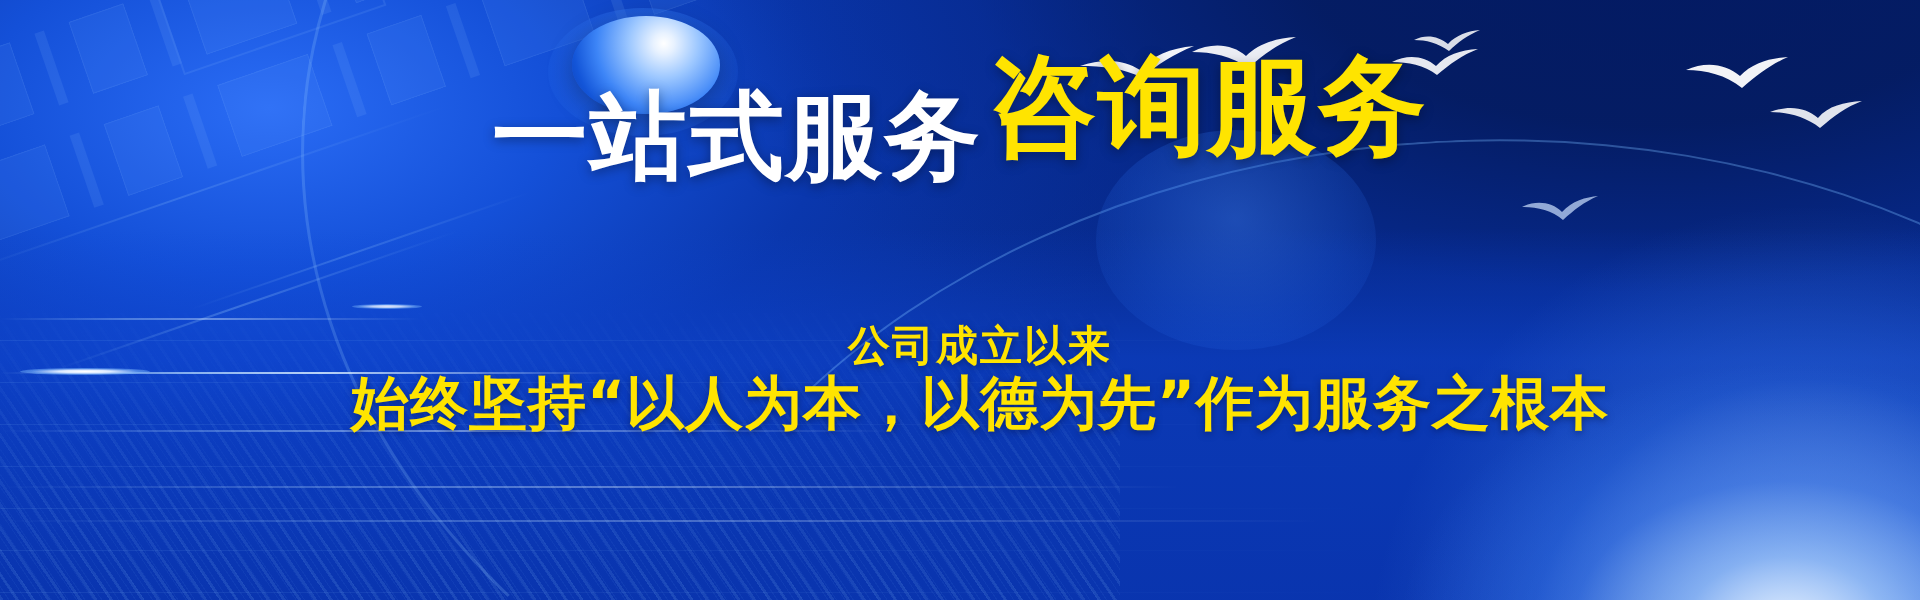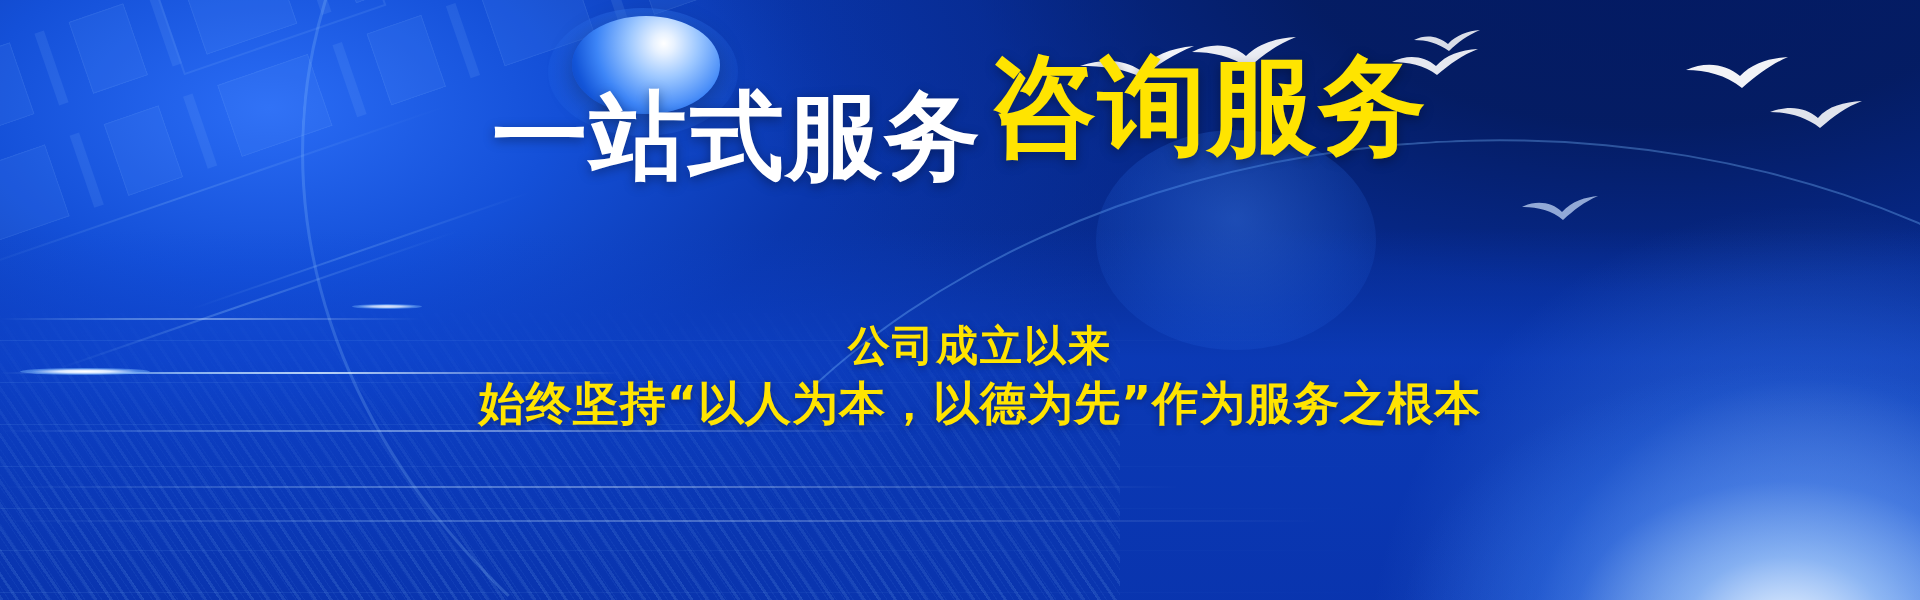--- a/index.html
+++ b/index.html
@@ -75,21 +75,21 @@
     font-family:"DejaVu Sans","Liberation Sans",sans-serif;}
   .hl-yellow{font-size:108px;font-weight:700;color:#ffe400;letter-spacing:2px;
     position:relative;top:-26px;margin-left:6px;
     text-shadow:0 3px 12px rgba(0,0,0,0.35);
     font-family:"DejaVu Sans","Liberation Sans",sans-serif;}
   .subs{position:absolute;left:0;right:0;top:318px;text-align:center;z-index:30;padding-left:40px;}
   .subline{color:#ffe400;font-weight:700;white-space:nowrap;
     text-shadow:0 2px 7px rgba(0,20,80,0.55);
     font-family:"DejaVu Sans","Liberation Sans",sans-serif;}
   .subline.s1{font-size:42px;line-height:56px;letter-spacing:2px;}
-  .subline.s2{font-size:46px;line-height:58px;letter-spacing:1px;}
+  .subline.s2{font-size:58px;line-height:58px;letter-spacing:1px;}
   .subline.s3{font-size:46px;line-height:58px;letter-spacing:1px;}
 </style>
 </head>
 <body>
 
 <div id="banner">
 
   <div class="bg-base"></div>
   <div class="bg-darkcorner"></div>
   <div class="bg-lowerwash"></div>

